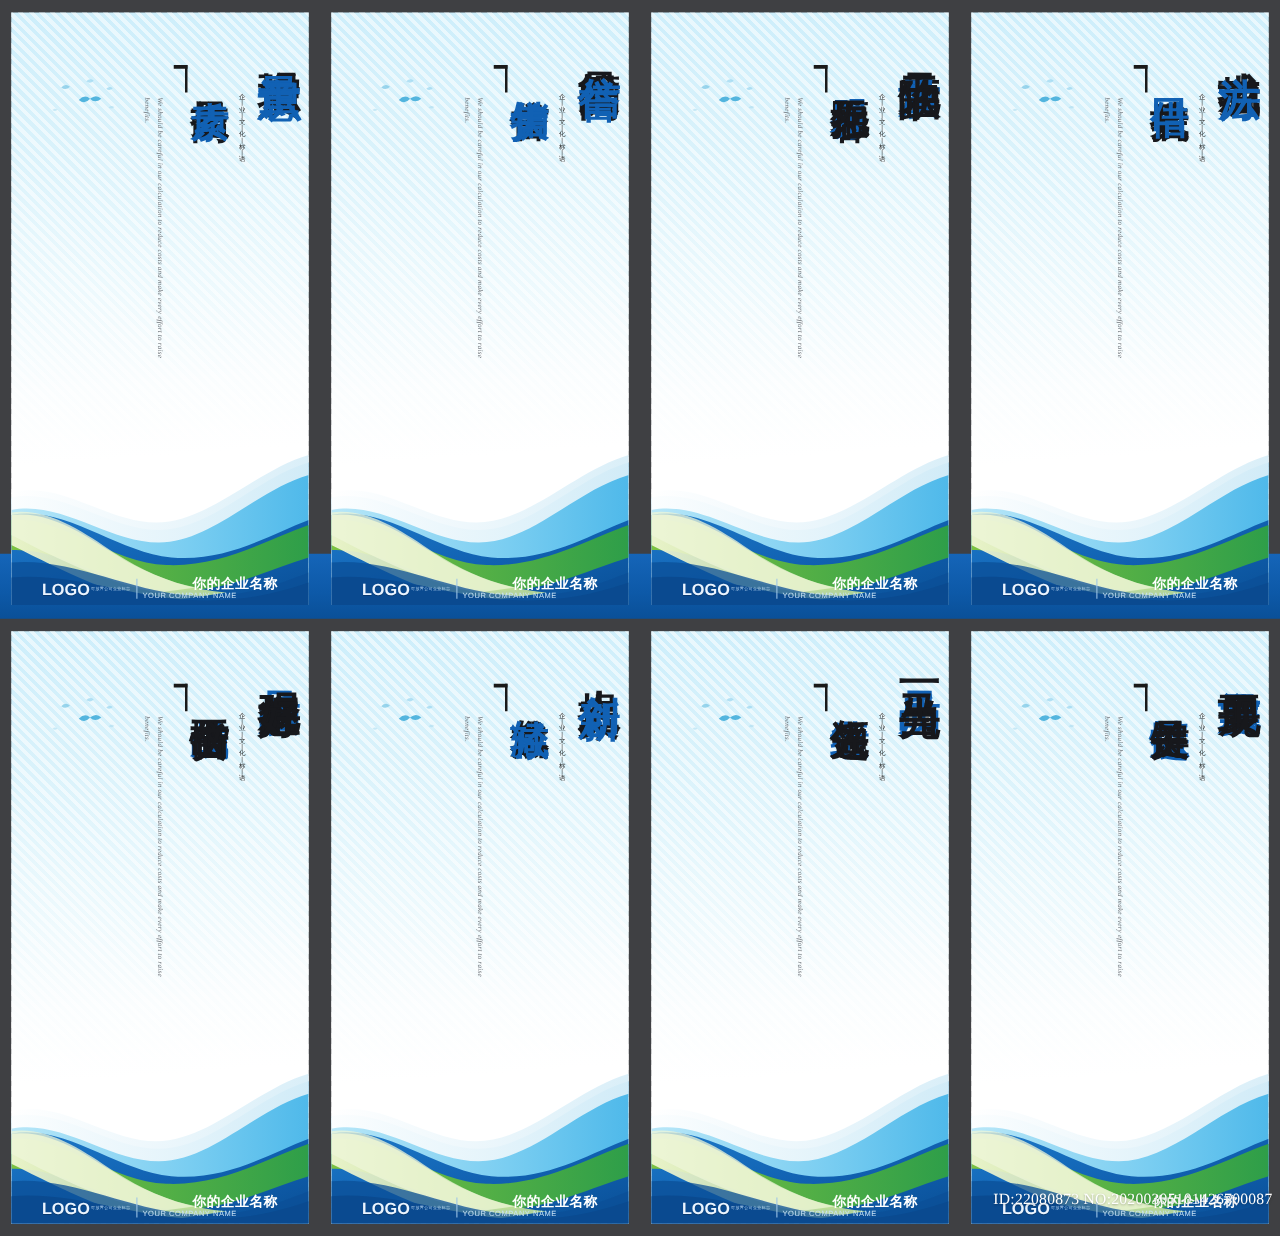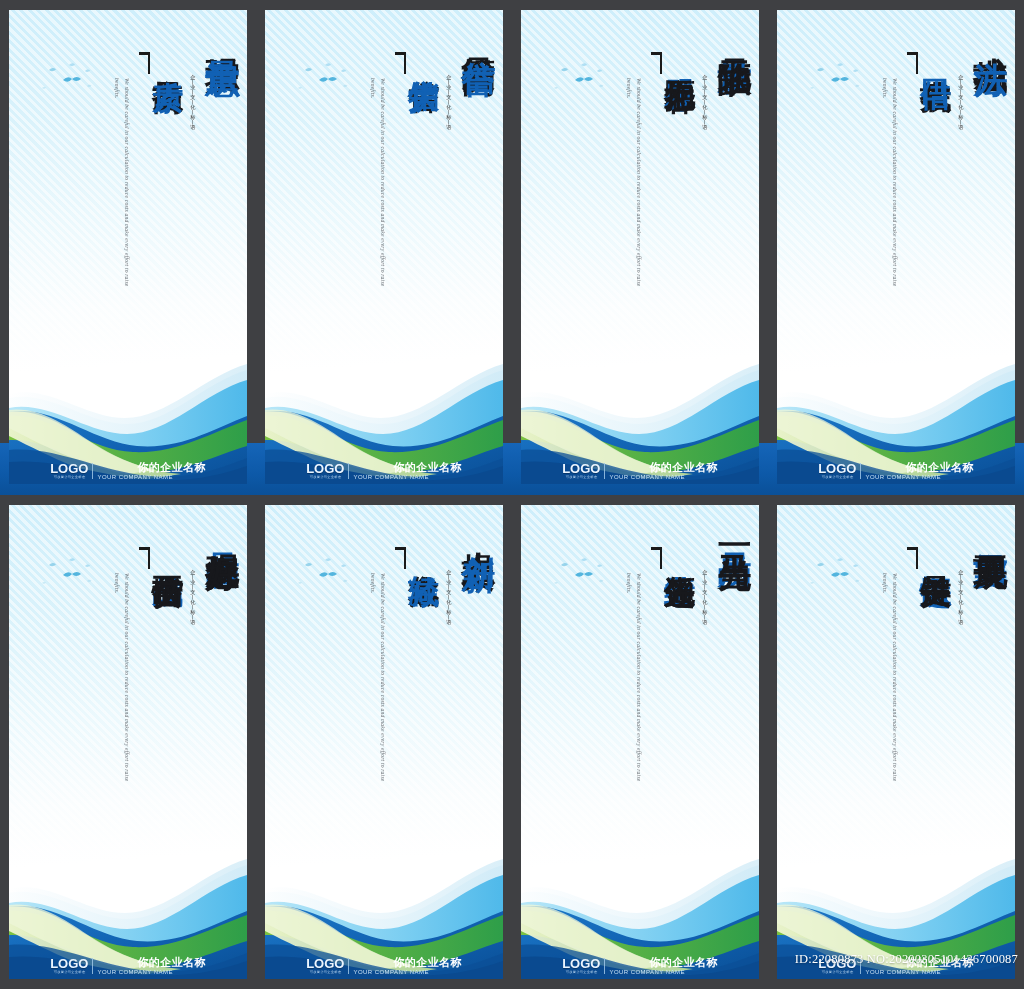--- a/index.html
+++ b/index.html
@@ -35,21 +35,21 @@
   
   .waves { position:absolute; left:0; bottom:0; width:100%; height:130px; }
   .waves svg { display:block; width:100%; height:100%; }
 
   
   .footer {
     position:absolute; left:0; bottom:0; width:100%; height:26px;
     display:flex; align-items:center; justify-content:center; gap:4px;
     z-index:5;
   }
-  .flogo { display:flex; flex-direction:column; align-items:center; line-height:1; }
+  .flogo { display:flex; flex-direction:row; align-items:center; line-height:1; }
   .flogo .lg {
     font-family:"Liberation Sans", sans-serif;
     font-weight:bold; font-size:13px; letter-spacing:0px;
     color:#eaf4ff; text-shadow:0 1px 0 rgba(0,0,0,.25);
   }
   .flogo .lgsub {
     font-family:"Liberation Sans", sans-serif;
     font-size:3.4px; letter-spacing:.3px; color:#bcd9f2; margin-top:1px;
     transform:scale(.95);
   }

